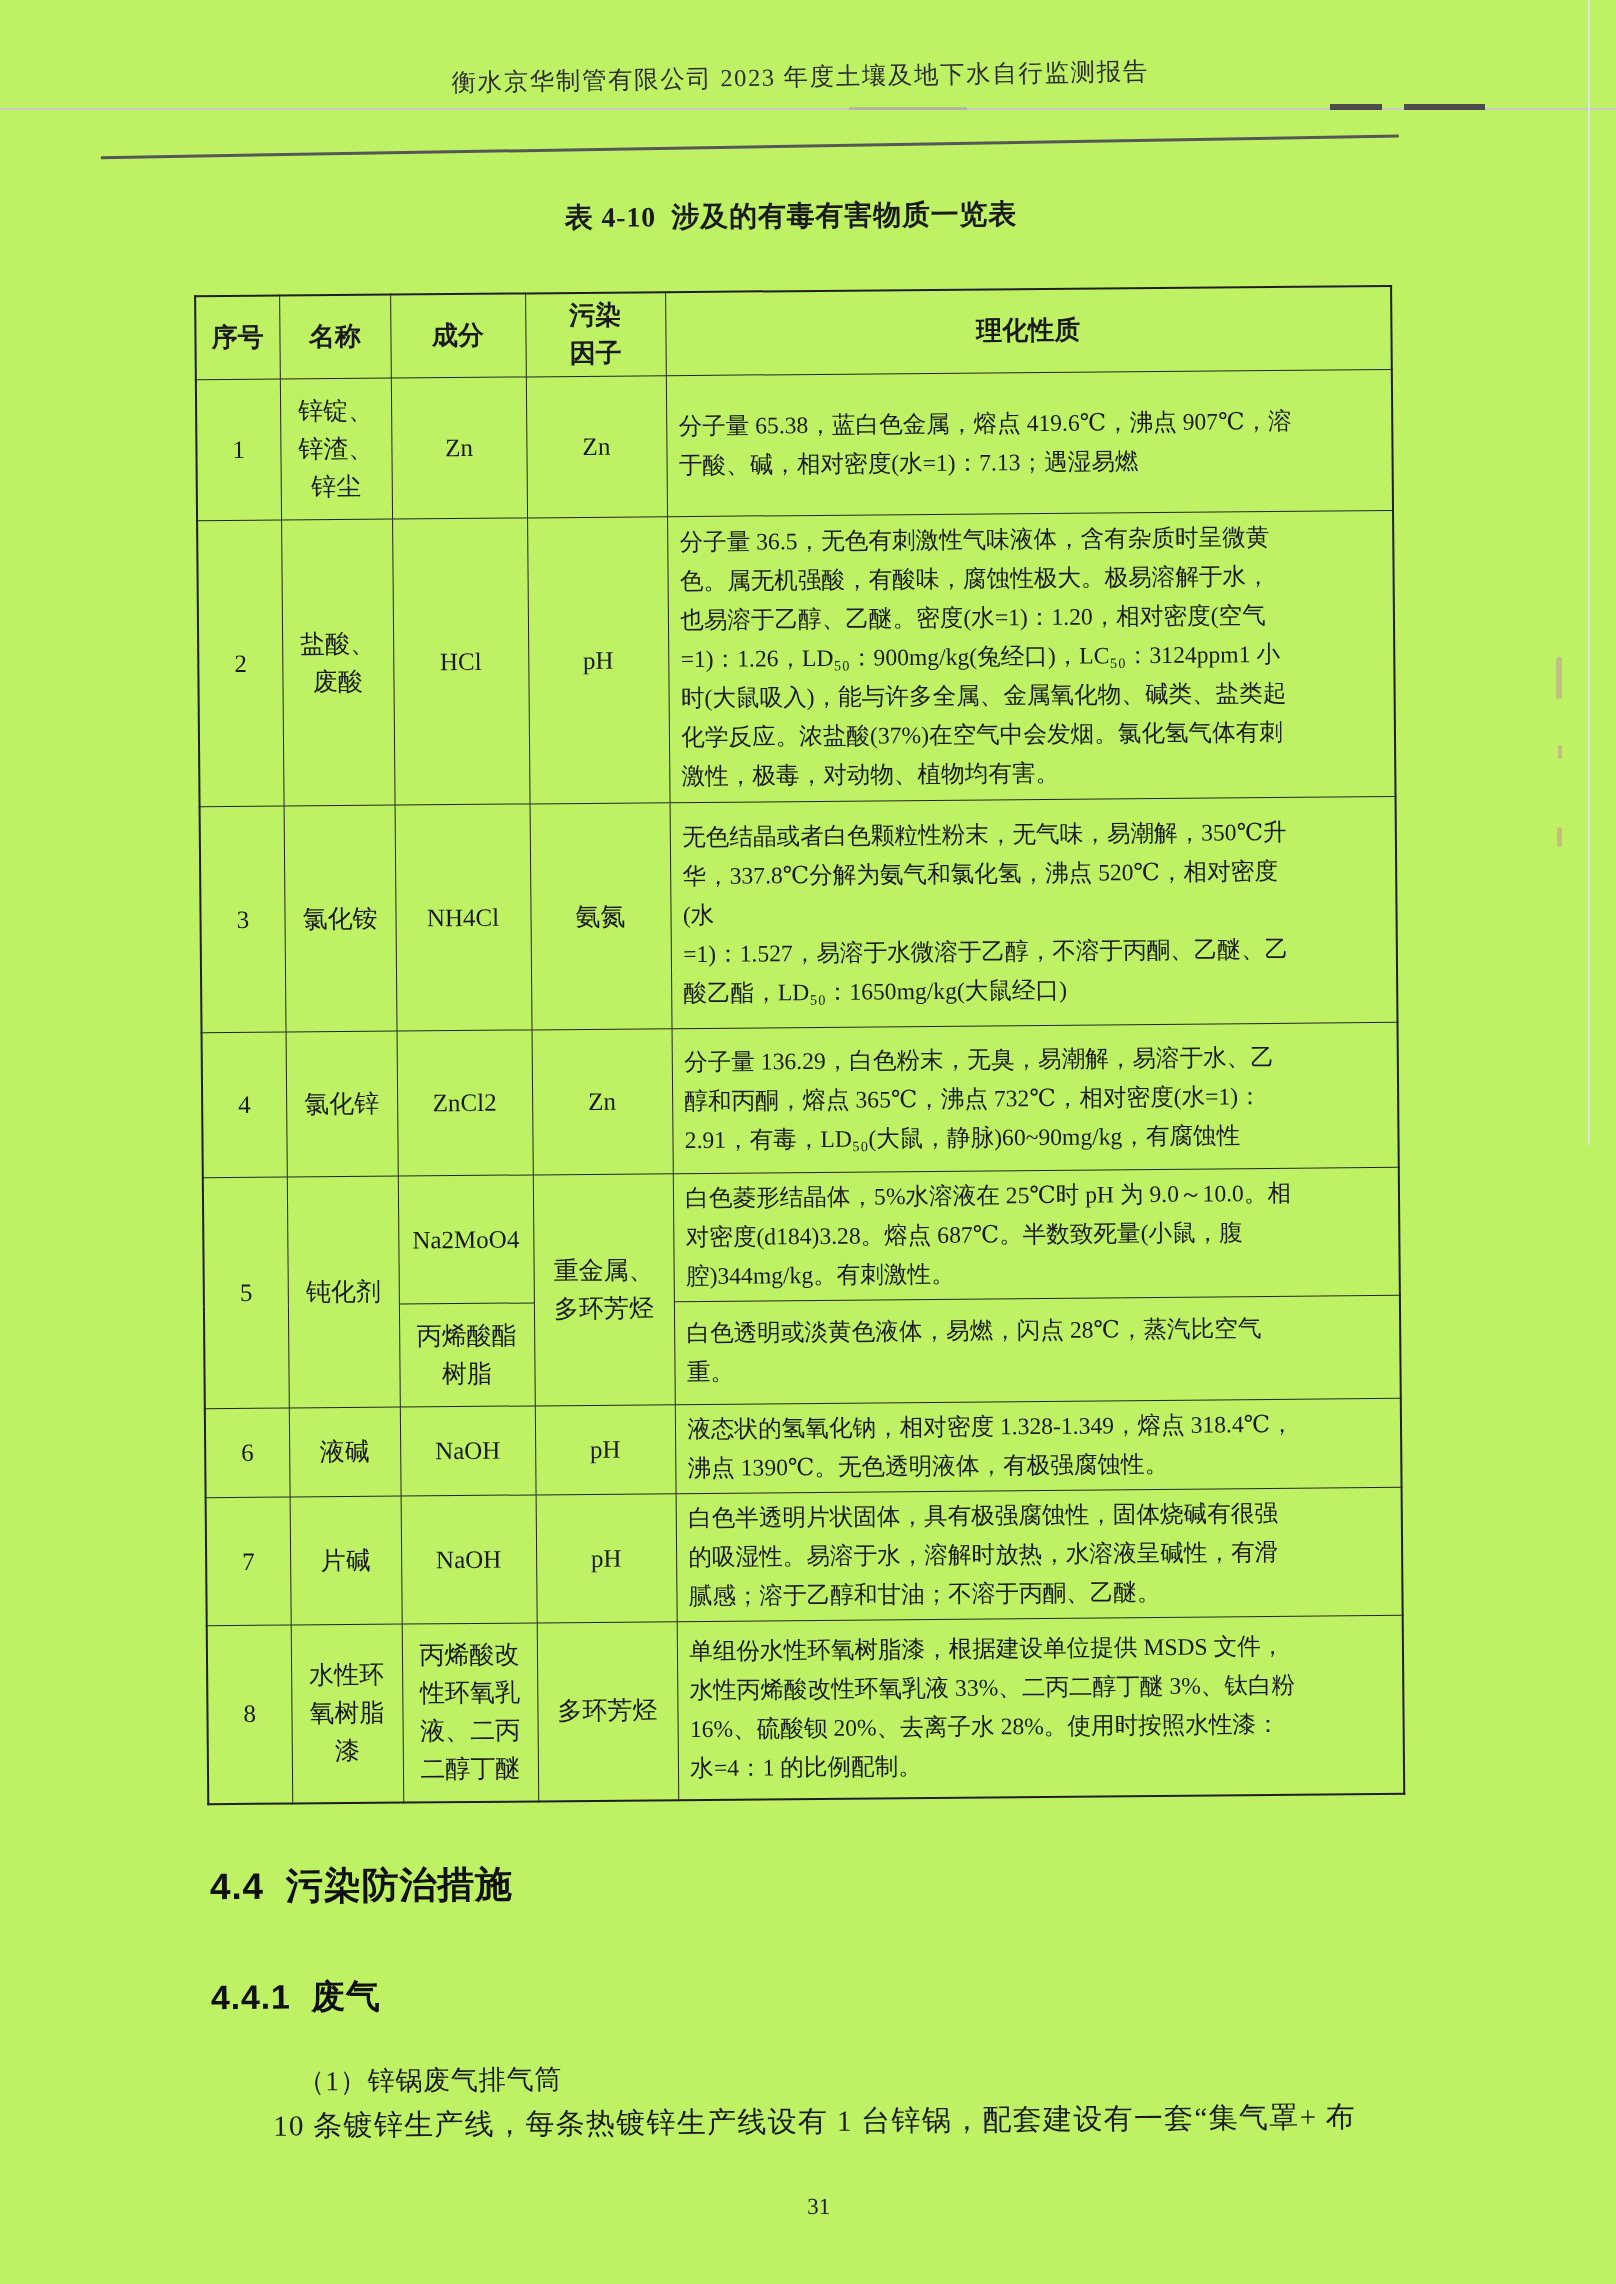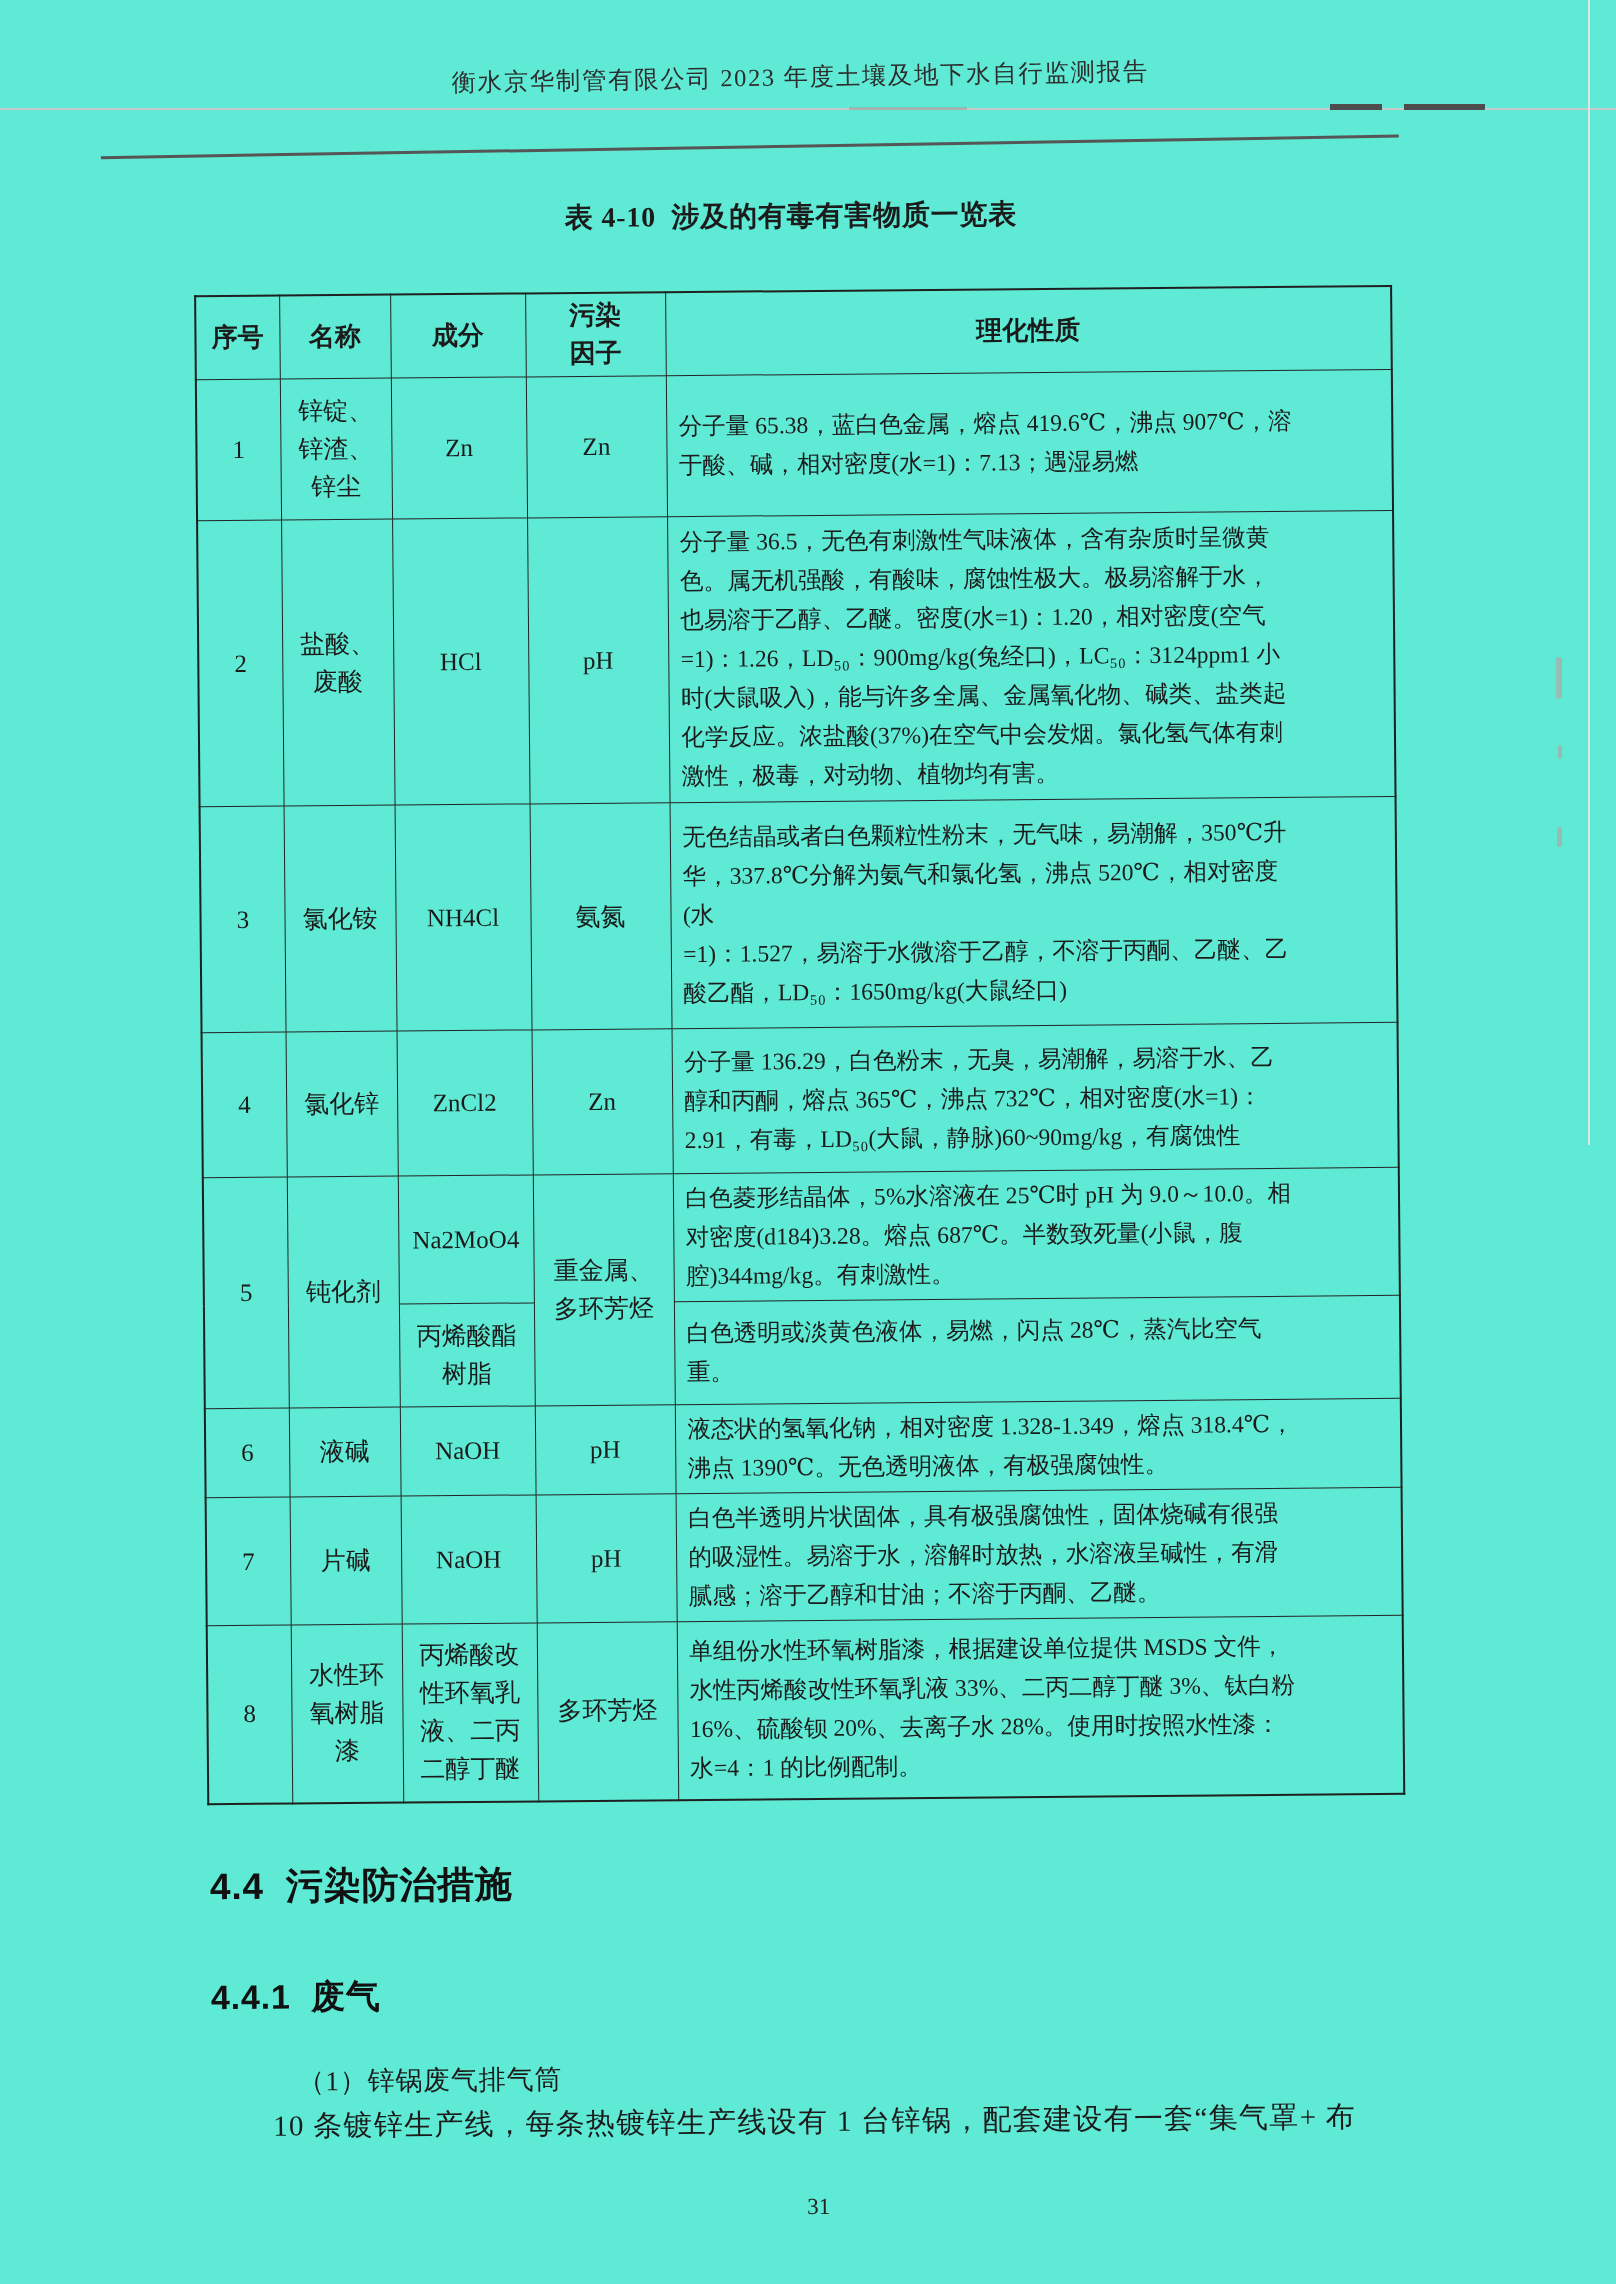--- a/index.html
+++ b/index.html
@@ -1,18 +1,18 @@
 <!DOCTYPE html>
 <html lang="zh" style="font-size:13.5px"><head>
 <meta charset="utf-8">
 <style>
   html,body{margin:0;padding:0;background:#ffffff;}
   .page{
     position:relative;width:1616px;height:2284px;overflow:hidden;
-    background:#5eead4;color:#1b1b1b;
+    background:#bef264;color:#1b1b1b;
     font-family:"Liberation Serif","DejaVu Serif",serif;
   }
   .tilt{position:absolute;left:0;top:0;width:1616px;height:2284px;
     transform:rotate(-0.5deg);transform-origin:808px 968px;}
   
   .top-rule{position:absolute;left:0;top:108px;width:1616px;height:1.7px;background:#c9c9c9;}
   .top-dash{position:absolute;background:#4d4d4d;}
   .d0{left:849px;top:107px;width:118px;height:3.4px;background:#9a9a9a;opacity:.55;}
   .d1{left:1330px;top:104px;width:52px;height:5.9px;}
   .d2{left:1404px;top:104px;width:81px;height:5.9px;}

